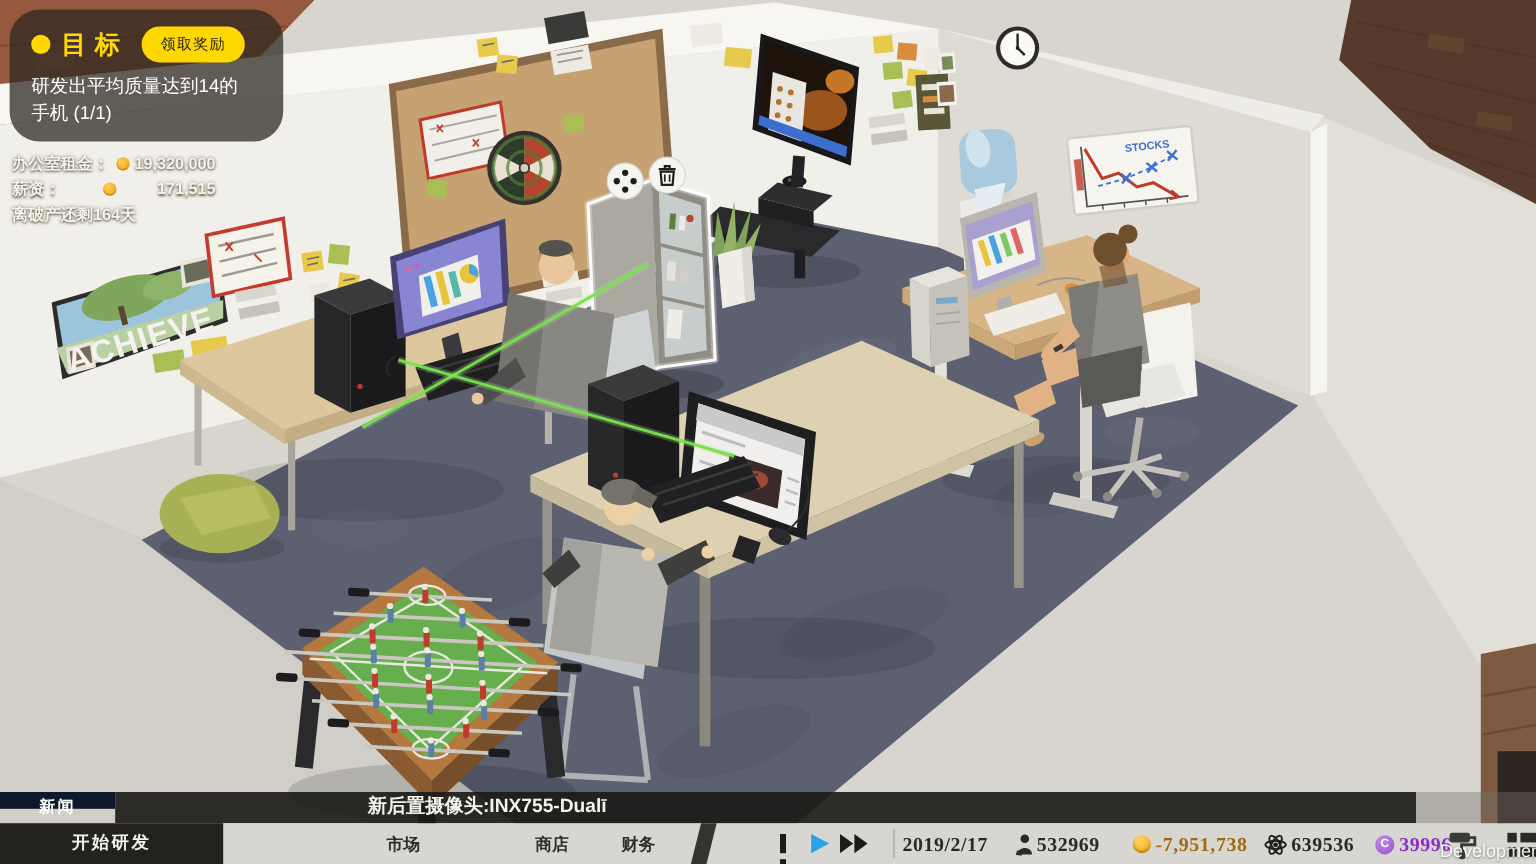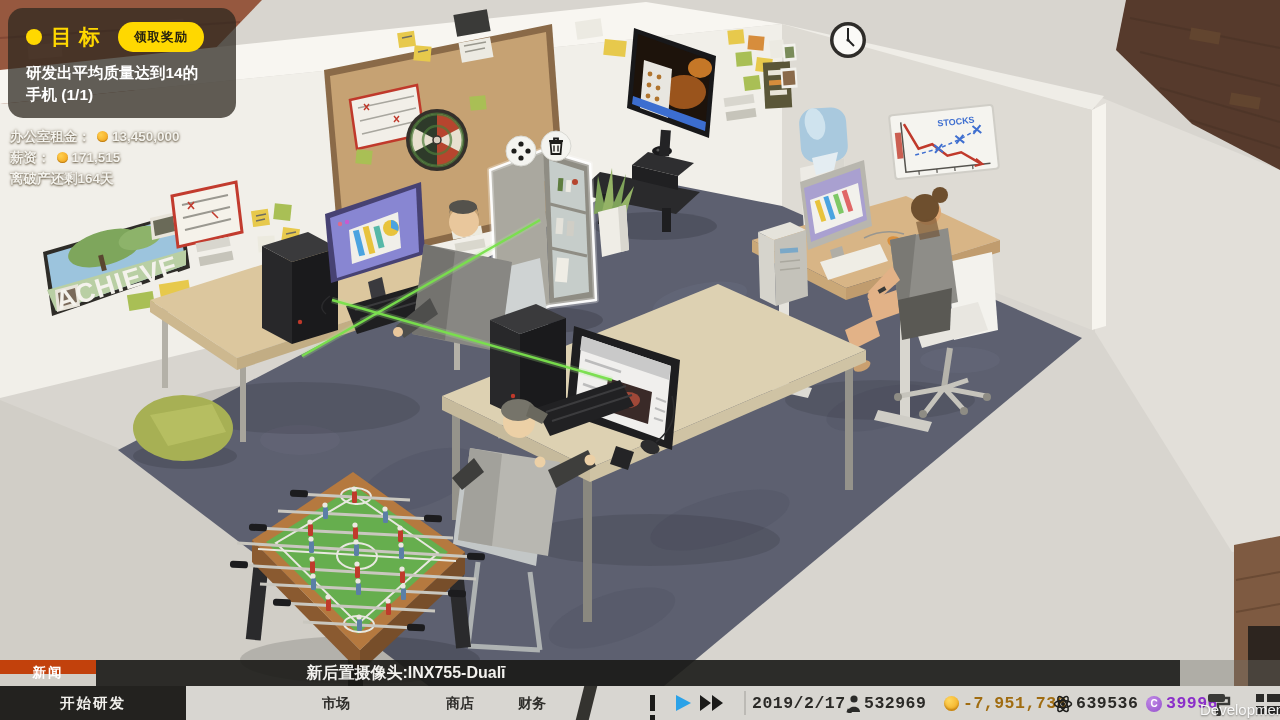--- a/index.html
+++ b/index.html
@@ -2,40 +2,40 @@
 <html><head>
 <meta charset="utf-8">
 <style>
   html,body{margin:0;padding:0;background:#222;}
   #app{position:relative;width:1280px;height:720px;overflow:hidden;
        background:#d8d5cf;font-family:"Liberation Sans","DejaVu Sans",sans-serif;}
   #scene{position:absolute;left:0;top:0;}
 
   
   .goal-panel{position:absolute;left:8px;top:8px;width:228px;height:110px;
-    background:rgba(44,39,31,.74);border-radius:15px;box-sizing:border-box;padding:14px 16px 10px 18px;}
+    background:rgba(44,39,31,.74);border-radius:25px;box-sizing:border-box;padding:14px 16px 10px 18px;}
   .goal-head{display:flex;align-items:center;gap:9px;}
   .goal-dot{width:16px;height:16px;border-radius:50%;background:#ffd800;flex:0 0 auto;}
   .goal-title{color:#ffd800;font-size:21px;font-weight:bold;letter-spacing:7px;}
   .claim-btn{margin-left:2px;background:#ffd800;border:none;border-radius:999px;
-    padding:7px 16px 6px;font-size:12.5px;font-weight:bold;color:#27220f;cursor:pointer;
+    padding:7px 16px 6px;font-size:12.5px;font-weight:normal;color:#27220f;cursor:pointer;
     font-family:inherit;letter-spacing:1px;}
-  .goal-desc{margin-top:10px;color:#fff;font-size:15.5px;font-weight:bold;line-height:1.4;width:184px;}
+  .goal-desc{margin-top:10px;color:#fff;font-size:15.5px;font-weight:normal;line-height:1.4;width:184px;}
 
   
   .finance{position:absolute;left:10px;top:126px;color:#f4f3ee;font-size:13.5px;font-weight:bold;
     text-shadow:0 1px 2px rgba(70,55,30,.75),0 0 3px rgba(70,55,30,.5);}
-  .fin-row{display:flex;align-items:center;height:21px;}
+  .fin-row{display:flex;align-items:center;height:21px;justify-content:space-between;}
   .coin{display:inline-block;width:11px;height:11px;border-radius:50%;
     background:radial-gradient(circle at 35% 35%,#ffcf4e,#f09d14);margin:0 4px 0 6px;flex:0 0 auto;
     box-shadow:inset 0 -1px 1px rgba(150,90,0,.6);}
 
   
   .news-bar{position:absolute;left:0;top:660px;width:1280px;height:26px;}
-  .news-label{position:absolute;left:0;top:0;width:96px;height:14px;background:#c2410c;
+  .news-label{position:absolute;left:0;top:0;width:96px;height:14px;background:#0f172a;
     color:#fff;font-size:13.5px;font-weight:bold;text-align:center;line-height:26px;letter-spacing:2px;}
   .news-dark{position:absolute;left:96px;top:0;width:1084px;height:26px;background:rgba(26,25,22,.9);}
   .news-tail{position:absolute;left:1180px;top:0;width:100px;height:26px;background:rgba(115,112,106,.4);}
   .news-ticker{position:absolute;left:256px;top:0;width:300px;height:26px;text-align:center;
     color:#f2f1ee;font-size:16px;line-height:26px;font-weight:bold;white-space:nowrap;}
 
   
   .toolbar{position:absolute;left:0;top:686px;width:1280px;height:34px;background:#d8d6d1;}
   .tab{position:absolute;top:0;height:34px;line-height:34px;text-align:center;
     font-size:14px;font-weight:bold;color:#2e2d2a;cursor:pointer;}
@@ -45,21 +45,21 @@
   .tab-divider{position:absolute;left:580px;top:0;width:13px;height:34px;background:#34332f;
     transform:skewX(-14deg);}
   .ctl{position:absolute;cursor:pointer;}
   .icon-pause{left:650px;top:9px;width:14px;height:16px;}
   .icon-pause i{display:inline-block;width:5px;height:16px;background:#1b1b19;margin-right:4px;}
   .icon-play{left:676px;top:9px;width:0;height:0;border-left:15px solid #2ba2e8;
     border-top:8px solid transparent;border-bottom:8px solid transparent;}
   .icon-ffwd{left:700px;top:9px;}
   .tb-sep{position:absolute;left:744px;top:5px;width:2px;height:24px;background:#bcbab5;}
   .tb-text{position:absolute;top:8px;font-size:16.5px;font-weight:bold;color:#2b2a27;
-    letter-spacing:.5px;white-space:nowrap;font-family:Liberation Mono, monospace;text-align:center;}
+    letter-spacing:.5px;white-space:nowrap;font-family:Liberation Serif, serif;text-align:center;}
   .t-date{left:752px;}
   .t-pop{left:864px;}
   .t-money{left:963px;color:#a06c10;}
   .t-research{left:1076px;}
   .t-premium{left:1166px;color:#8b2fc9;}
   .coin-big{position:absolute;left:944px;top:10px;width:15px;height:15px;border-radius:50%;
     background:radial-gradient(circle at 35% 30%,#ffd75e,#efa414);box-shadow:inset 0 -2px 2px rgba(160,95,0,.55);}
   .coin-purple{position:absolute;left:1146px;top:10px;width:16px;height:16px;border-radius:50%;
     background:radial-gradient(circle at 35% 30%,#c08ae6,#9550cc);color:#fff;font-size:10px;font-weight:bold;
     text-align:center;line-height:16px;}
@@ -557,21 +557,21 @@
     <span class="goal-title">目标</span>
     <button class="claim-btn">领取奖励</button>
   </div>
   <div class="goal-desc">研发出平均质量达到14的手机 (1/1)</div>
 </div>
 
 <div class="finance">
   <div class="fin-row">
     <span>办公室租金：</span>
     <span class="coin"></span>
-    <span>13,450,000</span>
+    <span>19,320,000</span>
   </div>
   <div class="fin-row">
     <span>薪资：</span>
     <span class="coin"></span>
     <span>171,515</span>
   </div>
   <div class="fin-row">
     <span>离破产还剩164天</span>
   </div>
 </div>

